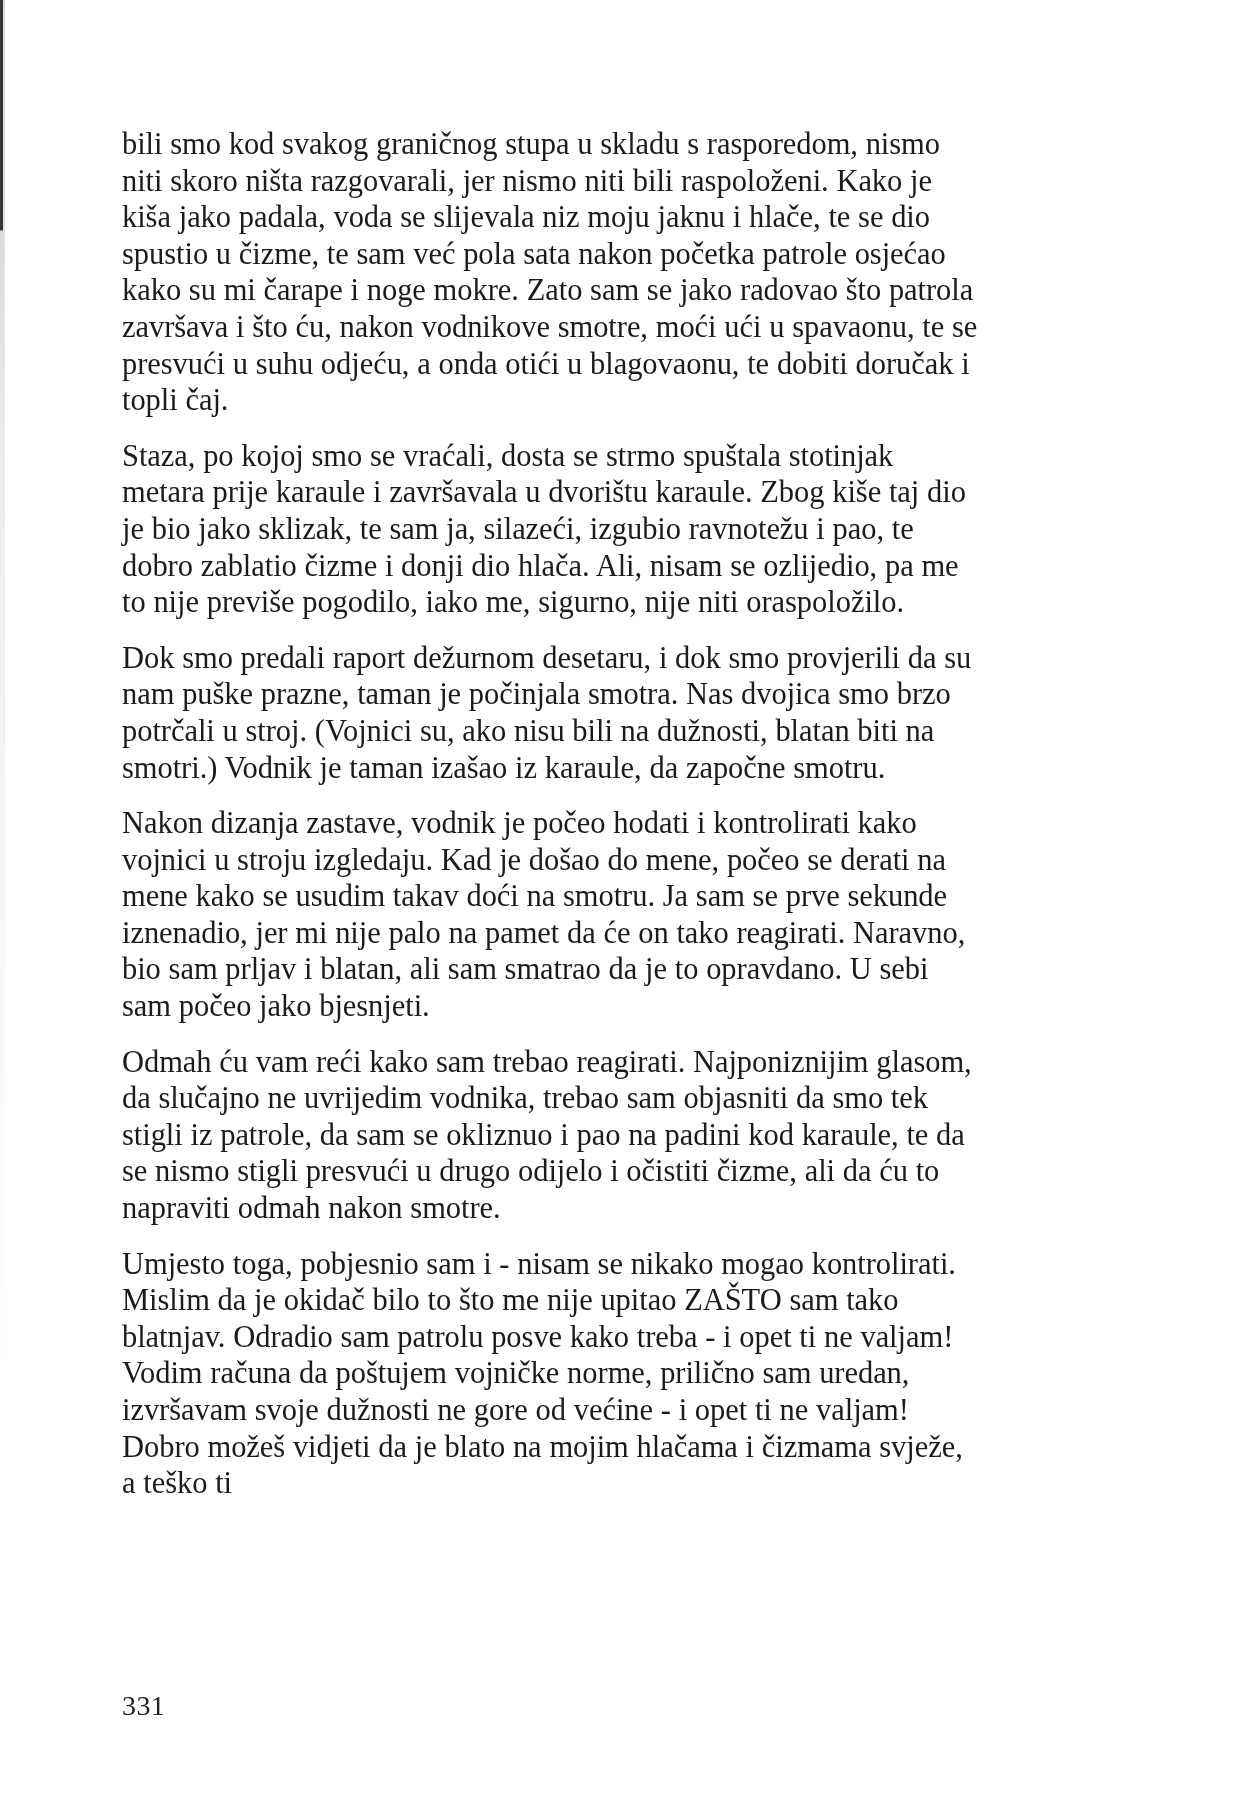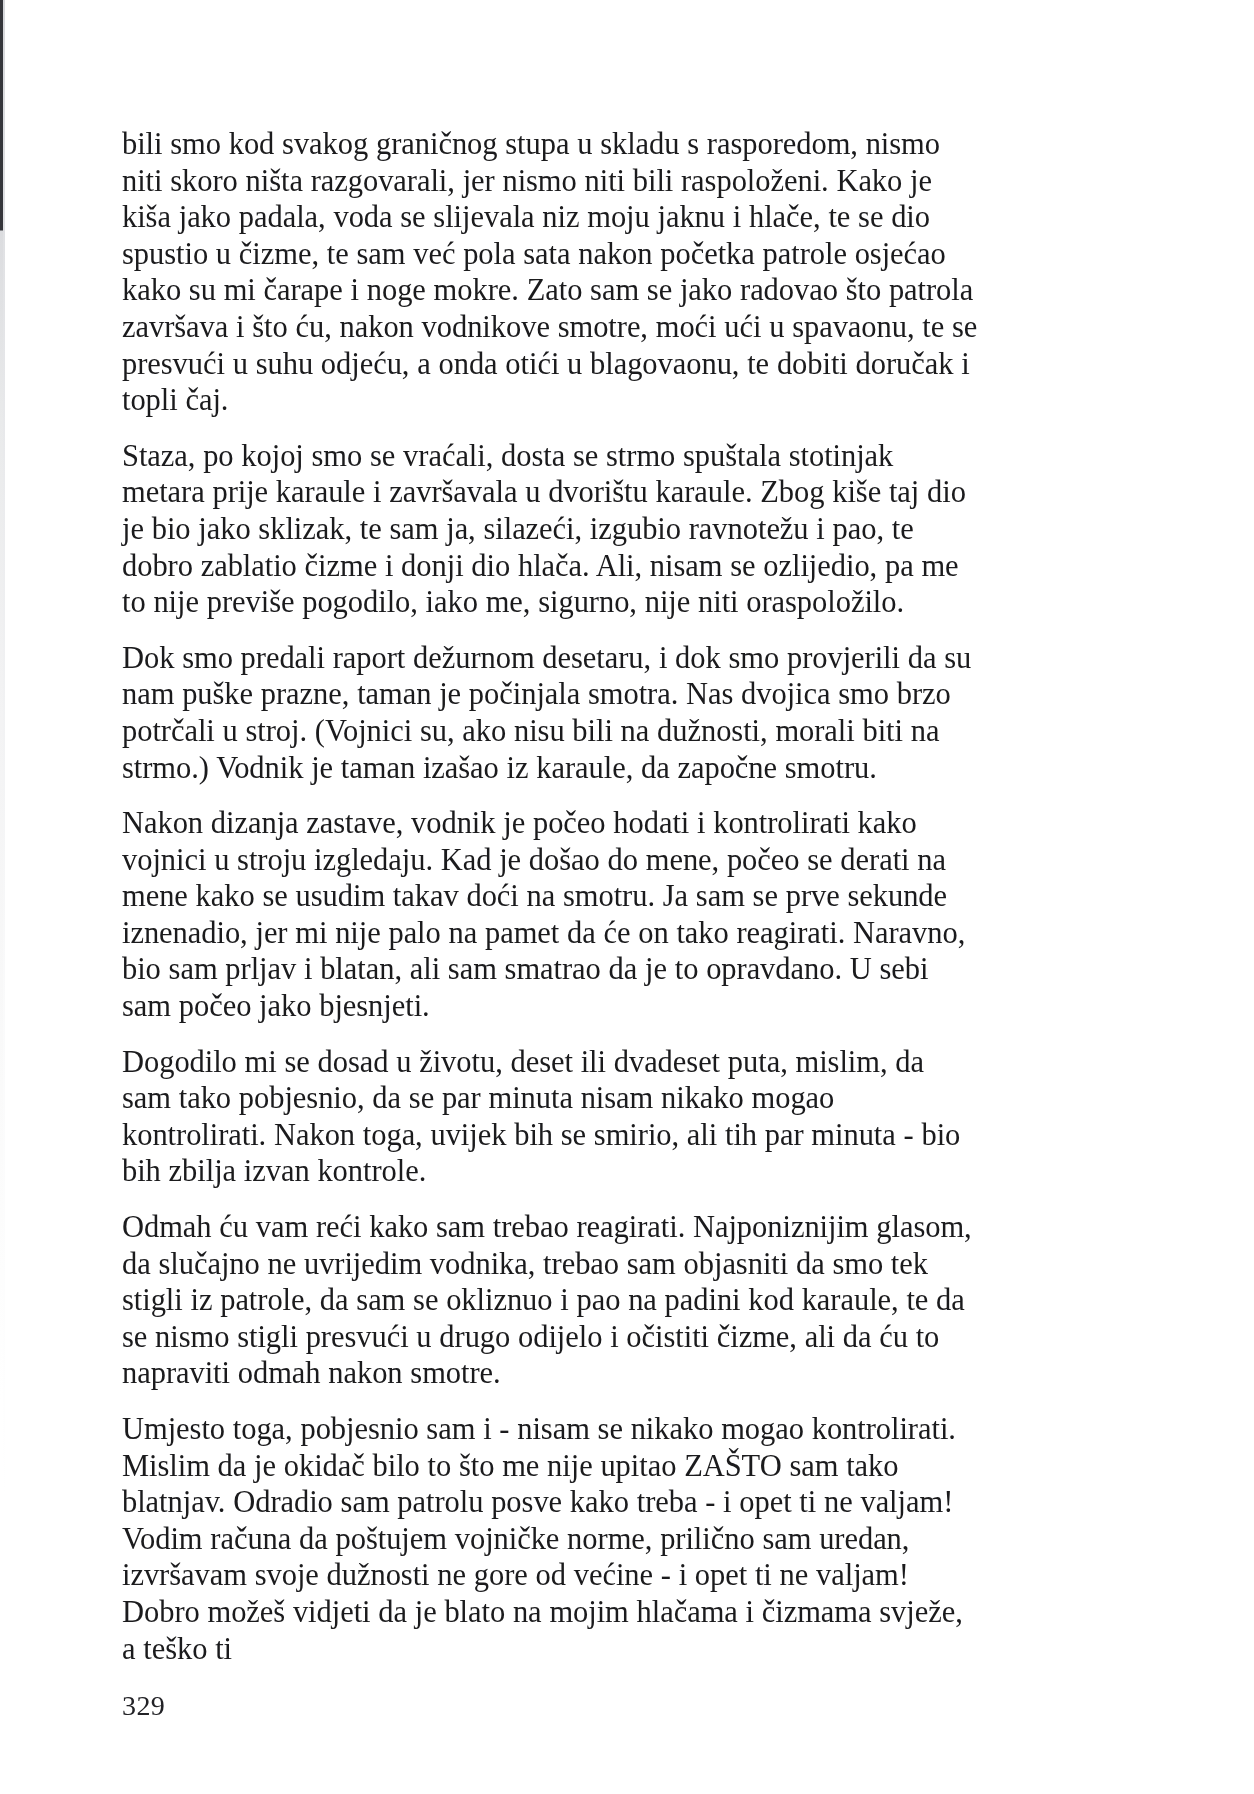--- a/index.html
+++ b/index.html
@@ -88,22 +88,21 @@
 <body>
 
 <div class="page">
 
   <div class="scan-edge-left"></div>
   <div class="scan-edge-left2"></div>
 
   <div class="text-column">
     <p class="para">bili smo kod svakog graničnog stupa u skladu s rasporedom, nismo niti skoro ništa razgovarali, jer nismo niti bili raspoloženi. Kako je kiša jako padala, voda se slijevala niz moju jaknu i hlače, te se dio spustio u čizme, te sam već pola sata nakon početka patrole osjećao kako su mi čarape i noge mokre. Zato sam se jako radovao što patrola završava i što ću, nakon vodnikove smotre, moći ući u spavaonu, te se presvući u suhu odjeću, a onda otići u blagovaonu, te dobiti doručak i topli čaj.</p>
     <p class="para">Staza, po kojoj smo se vraćali, dosta se strmo spuštala stotinjak metara prije karaule i završavala u dvorištu karaule. Zbog kiše taj dio je bio jako sklizak, te sam ja, silazeći, izgubio ravnotežu i pao, te dobro zablatio čizme i donji dio hlača. Ali, nisam se ozlijedio, pa me to nije previše pogodilo, iako me, sigurno, nije niti oraspoložilo.</p>
-    <p class="para">Dok smo predali raport dežurnom desetaru, i dok smo provjerili da su nam puške prazne, taman je počinjala smotra. Nas dvojica smo brzo potrčali u stroj. (Vojnici su, ako nisu bili na dužnosti, morali biti na strmo.) Vodnik je taman izašao iz karaule, da započne smotru.</p>
+    <p class="para">Dok smo predali raport dežurnom desetaru, i dok smo provjerili da su nam puške prazne, taman je počinjala smotra. Nas dvojica smo brzo potrčali u stroj. (Vojnici su, ako nisu bili na dužnosti, blatan biti na smotri.) Vodnik je taman izašao iz karaule, da započne smotru.</p>
     <p class="para">Nakon dizanja zastave, vodnik je počeo hodati i kontrolirati kako vojnici u stroju izgledaju. Kad je došao do mene, počeo se derati na mene kako se usudim takav doći na smotru. Ja sam se prve sekunde iznenadio, jer mi nije palo na pamet da će on tako reagirati. Naravno, bio sam prljav i blatan, ali sam smatrao da je to opravdano. U sebi sam počeo jako bjesnjeti.</p>
-    <p class="para">Dogodilo mi se dosad u životu, deset ili dvadeset puta, mislim, da sam tako pobjesnio, da se par minuta nisam nikako mogao kontrolirati. Nakon toga, uvijek bih se smirio, ali tih par minuta - bio bih zbilja izvan kontrole.</p>
     <p class="para">Odmah ću vam reći kako sam trebao reagirati. Najponiznijim glasom, da slučajno ne uvrijedim vodnika, trebao sam objasniti da smo tek stigli iz patrole, da sam se okliznuo i pao na padini kod karaule, te da se nismo stigli presvući u drugo odijelo i očistiti čizme, ali da ću to napraviti odmah nakon smotre.</p>
     <p class="para">Umjesto toga, pobjesnio sam i - nisam se nikako mogao kontrolirati. Mislim da je okidač bilo to što me nije upitao ZAŠTO sam tako blatnjav. Odradio sam patrolu posve kako treba - i opet ti ne valjam! Vodim računa da poštujem vojničke norme, prilično sam uredan, izvršavam svoje dužnosti ne gore od većine - i opet ti ne valjam! Dobro možeš vidjeti da je blato na mojim hlačama i čizmama svježe, a teško ti</p>
   </div>
 
-  <div class="page-number">329</div>
+  <div class="page-number">331</div>
 
 </div>
 
 </body></html>

